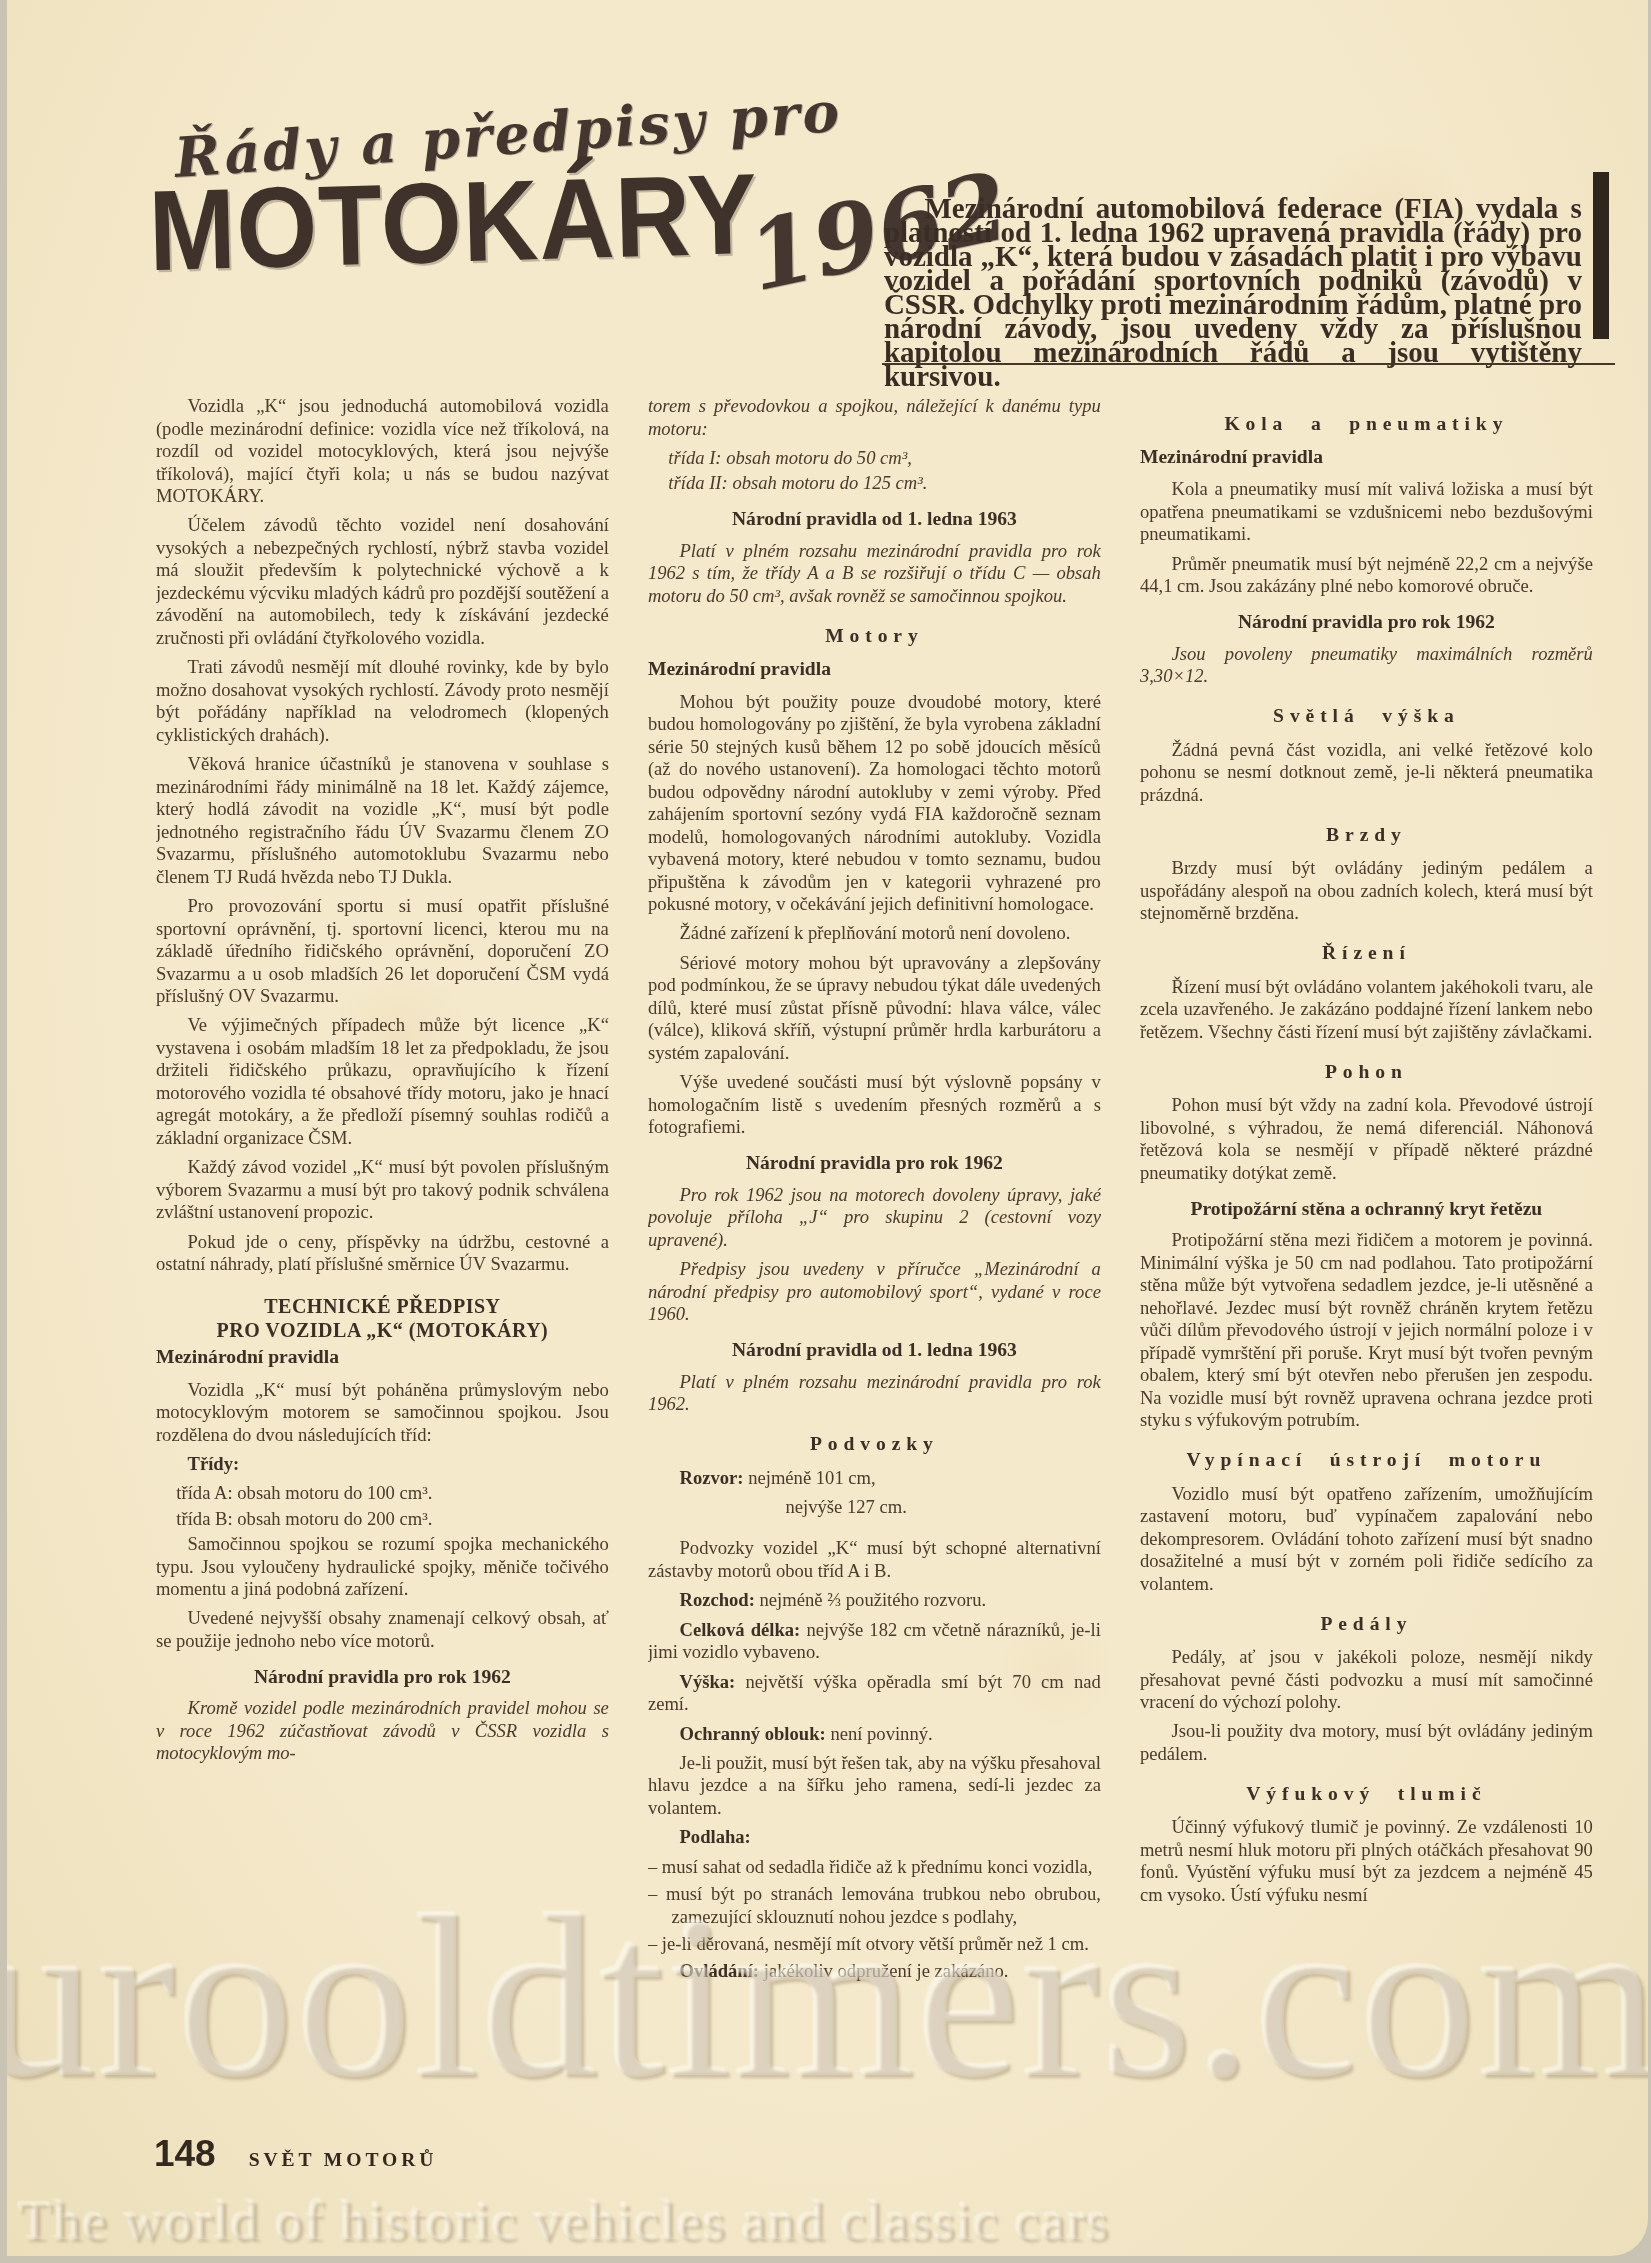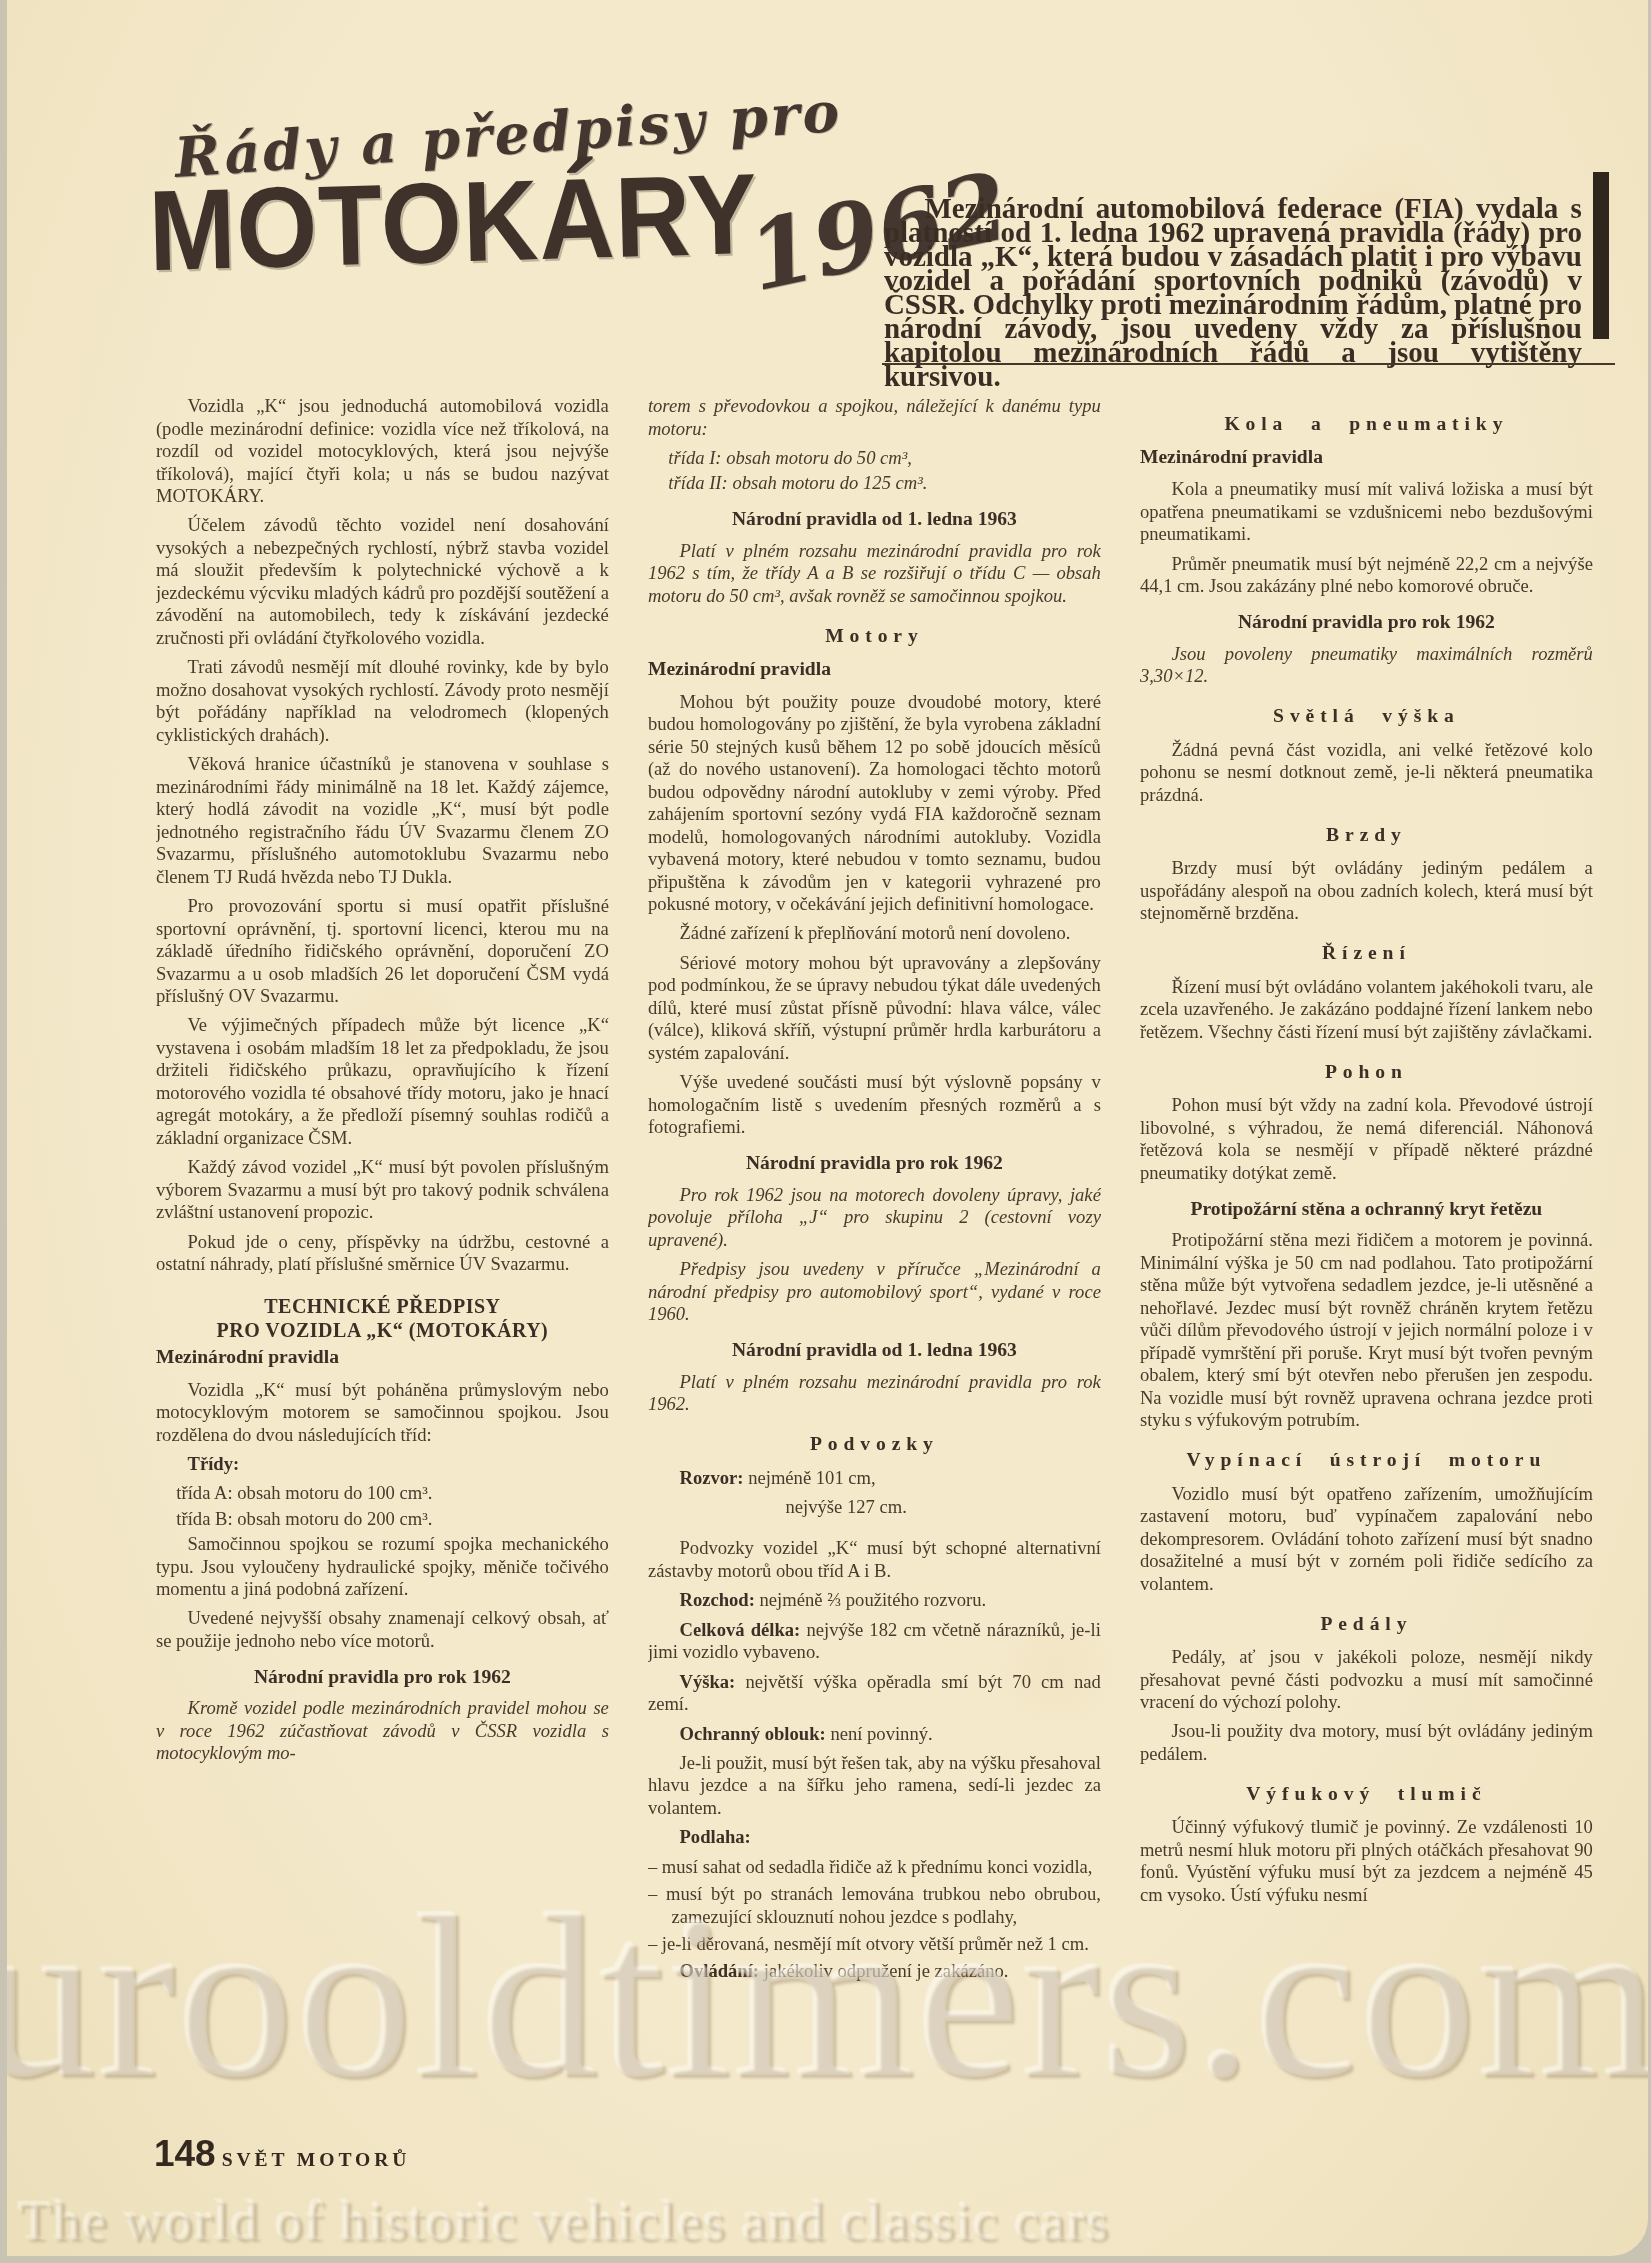--- a/index.html
+++ b/index.html
@@ -82,21 +82,21 @@
   }
   .hsp { letter-spacing:5.9px; word-spacing:11.8px; margin:16.7px 0 10.8px; }
   .hcaps { white-space:pre-line; font-size:20px; margin:19.6px 0 3.9px; letter-spacing:0.5px; }
   .h2 { font-weight:bold; text-align:left; font-size:19.6px; margin:0 0 9.8px; color:#3c2f25; }
   .cls { margin:0 0 2.9px; text-indent:1.1em; text-align:left; }
   .ln2 { margin:0 0 19px; text-align:left; text-indent:7.4em; }
   .dash { margin:0 0 4.9px; padding-left:23.5px; text-indent:-23.5px; text-align:justify; }
   .p b, .cls b { color:#3c2f25; }
 
   
-  .footer { position:absolute; left:147px; top:2133px; display:flex; align-items:baseline; gap:6px; color:#33291f; }
+  .footer { position:absolute; left:147px; top:2133px; display:flex; align-items:baseline; gap:33px; color:#33291f; }
   .footer-num { font-family:"Liberation Sans","DejaVu Sans",sans-serif; font-weight:bold; font-size:37px; }
   .footer-mag { font-weight:bold; font-size:19.6px; letter-spacing:3.9px; }
 
   
   .wm { pointer-events:none; color:rgba(255,250,234,.22);
         text-shadow:2.9px 2.9px 2.9px rgba(122,101,74,.30), -2px -2px 2px rgba(255,255,255,.45); }
   .wm-big {
     position:absolute; left:-172px; top:1880px;
     font-size:233px; line-height:1; white-space:nowrap; letter-spacing:2px;
     font-family:"Liberation Serif","DejaVu Serif",serif;

